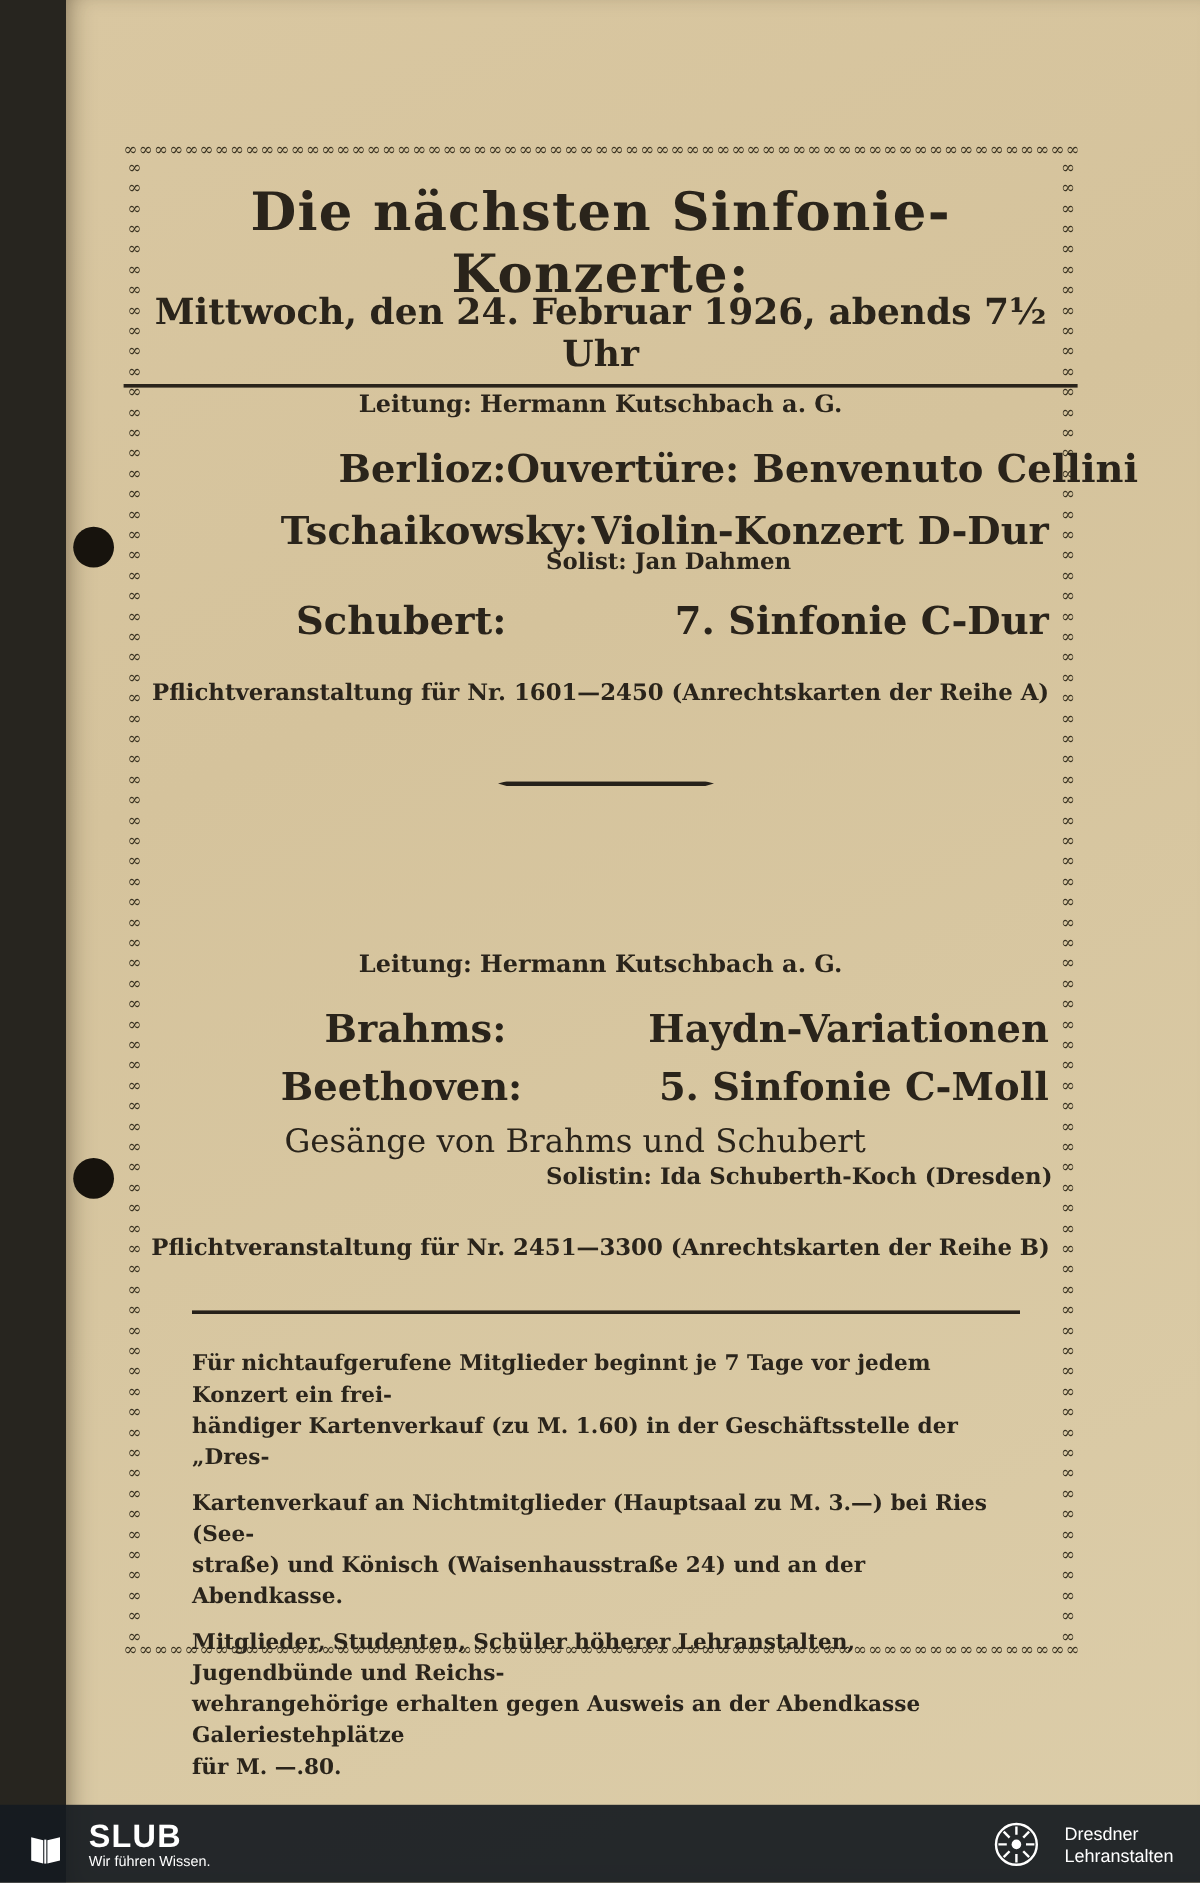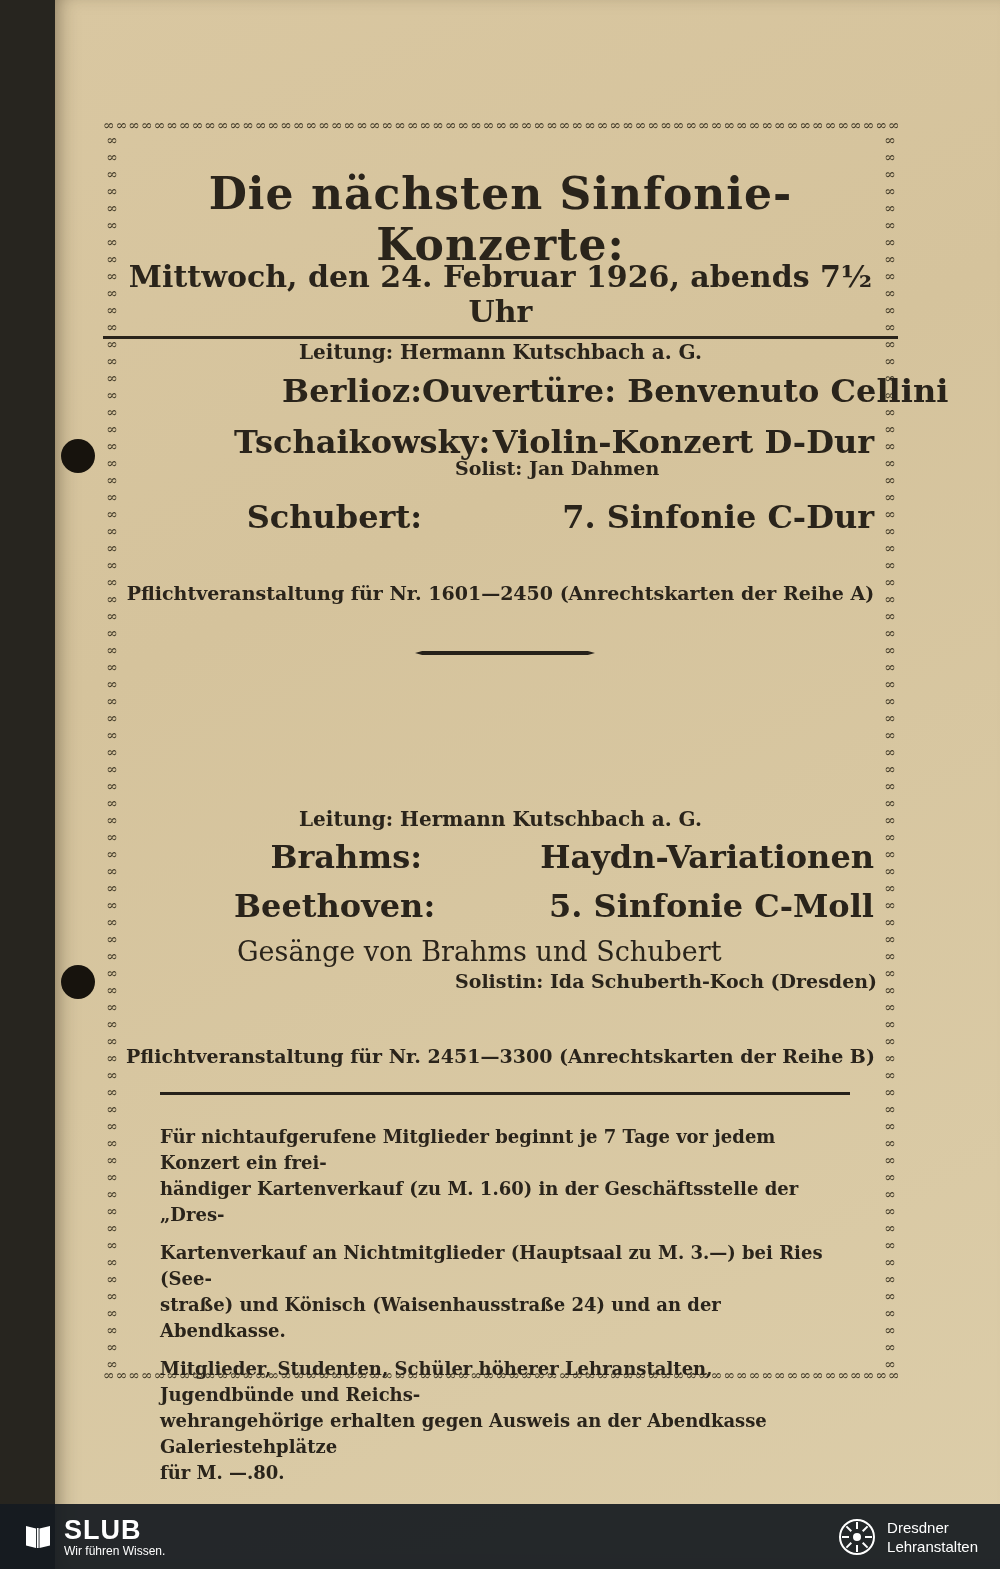--- a/index.html
+++ b/index.html
@@ -29,21 +29,21 @@
        letter-spacing:1px;white-space:nowrap;overflow:hidden;user-select:none;}
   .orn-h{position:absolute;left:0;right:0;height:17px;line-height:17px;text-align:center;}
   .orn-top{top:0;}
   .orn-bottom{bottom:0;}
   .orn-v{position:absolute;top:15px;bottom:15px;width:17px;
          writing-mode:vertical-rl;line-height:17px;text-align:center;}
   .orn-left{left:0;}
   .orn-right{right:0;}
 
   
-  .doc-center{position:absolute;left:103px;width:795px;text-align:center;margin-top:16px;}
+  .doc-center{position:absolute;left:103px;width:795px;text-align:center;}
   .title{top:152px;font-size:44px;font-weight:bold;letter-spacing:1px;}
   .concert-heading{font-size:30px;font-weight:bold;}
   .concert-heading .ul{display:inline-block;border-bottom:3px solid #2a241b;padding-bottom:7px;}
   .h1{top:243px;}
   .h2{top:716px;word-spacing:7px;}
   .leitung{font-size:20px;font-weight:bold;}
   .leitung1{top:324px;}
   .leitung2{top:791px;}
   .prog-row{position:absolute;left:234px;width:640px;display:flex;
             font-size:32px;font-weight:bold;white-space:nowrap;text-align:right;}
@@ -75,21 +75,21 @@
   .pline{display:block;}
 
   
   .bottombar{
     position:absolute;left:0;bottom:0;width:1000px;height:65px;
     background:rgba(22,27,32,0.93);
     display:flex;align-items:center;justify-content:space-between;
     box-sizing:border-box;padding:0 22px;
     color:#ffffff;font-family:"Liberation Sans",sans-serif;
   }
-  .logo-group{display:flex;align-items:center;gap:10px;cursor:pointer;}
+  .logo-group{display:flex;align-items:flex-end;gap:20px;cursor:pointer;}
   .slub-text .slub-name{font-size:27px;font-weight:bold;letter-spacing:1px;line-height:28px;}
   .slub-text .slub-tagline{font-size:12px;line-height:14px;}
   .phil-text{font-size:15px;line-height:19px;}
   .icon{display:inline-flex;align-items:center;justify-content:center;}
 </style>
 </head>
 <body>
 
 <div class="page">
 

